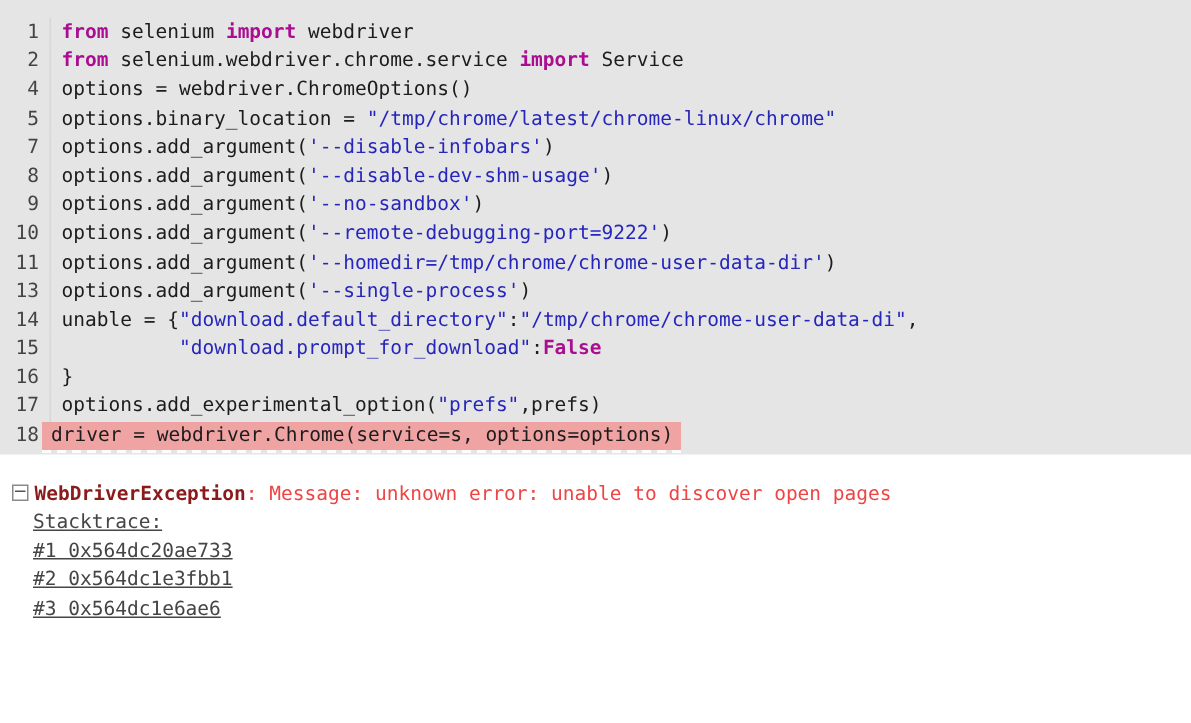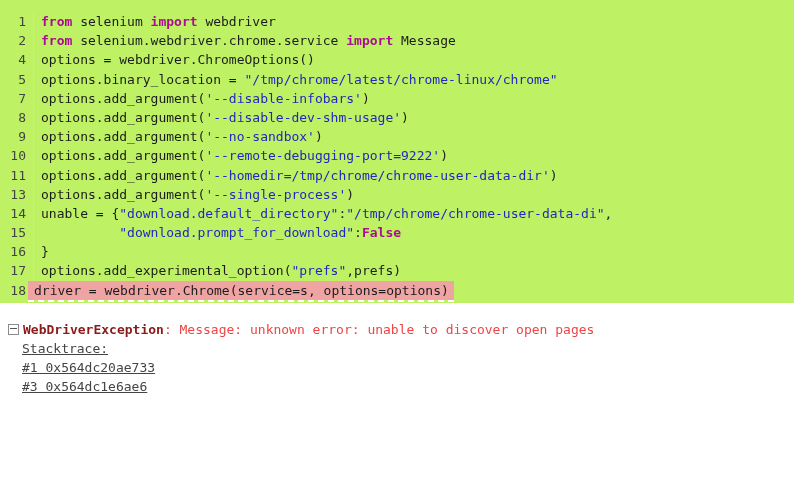--- a/index.html
+++ b/index.html
@@ -2,21 +2,21 @@
 <html><head>
 <meta charset="utf-8">
 <style>
   html,body{margin:0;padding:0;background:#ffffff;}
   body{
     width:794px;height:482px;overflow:hidden;
     font-family:"DejaVu Sans Mono","Liberation Mono",monospace;
     font-size:13px;color:#1c1c1c;
   }
   .cell{
-    background:#bef264;
+    background:#e5e5e5;
     padding:12px 0 3px 0;
     width:794px;
     box-sizing:border-box;
   }
   .line{height:19.2px;line-height:19.2px;white-space:pre;}
   .ln{
     display:inline-block;width:26px;text-align:right;
     padding-right:7px;color:#444444;
     border-right:1px solid #d7d7d7;
     height:19.2px;vertical-align:top;
@@ -48,21 +48,21 @@
   .exc-msg{color:#ef4444;}
   .stack{padding-left:22px;}
   .stack .srow{height:19.2px;line-height:19.2px;white-space:pre;text-decoration:underline;}
 </style>
 </head>
 <body>
 
 <div class="cell">
   <div>
       <div class="line"><span class="ln">1</span><span class="code"><span class="tok-kw">from</span><span class="tok-pl"> selenium </span><span class="tok-kw">import</span><span class="tok-pl"> webdriver</span></span></div>
-      <div class="line"><span class="ln">2</span><span class="code"><span class="tok-kw">from</span><span class="tok-pl"> selenium.webdriver.chrome.service </span><span class="tok-kw">import</span><span class="tok-pl"> Message</span></span></div>
+      <div class="line"><span class="ln">2</span><span class="code"><span class="tok-kw">from</span><span class="tok-pl"> selenium.webdriver.chrome.service </span><span class="tok-kw">import</span><span class="tok-pl"> Service</span></span></div>
       <div class="line"><span class="ln">4</span><span class="code"><span class="tok-pl">options = webdriver.ChromeOptions()</span></span></div>
       <div class="line"><span class="ln">5</span><span class="code"><span class="tok-pl">options.binary_location = </span><span class="tok-str">"/tmp/chrome/latest/chrome-linux/chrome"</span></span></div>
       <div class="line"><span class="ln">7</span><span class="code"><span class="tok-pl">options.add_argument(</span><span class="tok-str">'--disable-infobars'</span><span class="tok-pl">)</span></span></div>
       <div class="line"><span class="ln">8</span><span class="code"><span class="tok-pl">options.add_argument(</span><span class="tok-str">'--disable-dev-shm-usage'</span><span class="tok-pl">)</span></span></div>
       <div class="line"><span class="ln">9</span><span class="code"><span class="tok-pl">options.add_argument(</span><span class="tok-str">'--no-sandbox'</span><span class="tok-pl">)</span></span></div>
       <div class="line"><span class="ln">10</span><span class="code"><span class="tok-pl">options.add_argument(</span><span class="tok-str">'--remote-debugging-port=9222'</span><span class="tok-pl">)</span></span></div>
       <div class="line"><span class="ln">11</span><span class="code"><span class="tok-pl">options.add_argument(</span><span class="tok-str">'--homedir=/tmp/chrome/chrome-user-data-dir'</span><span class="tok-pl">)</span></span></div>
       <div class="line"><span class="ln">13</span><span class="code"><span class="tok-pl">options.add_argument(</span><span class="tok-str">'--single-process'</span><span class="tok-pl">)</span></span></div>
       <div class="line"><span class="ln">14</span><span class="code"><span class="tok-pl">unable = {</span><span class="tok-str">"download.default_directory"</span><span class="tok-pl">:</span><span class="tok-str">"/tmp/chrome/chrome-user-data-di"</span><span class="tok-pl">,</span></span></div>
       <div class="line"><span class="ln">15</span><span class="code"><span class="tok-pl">          </span><span class="tok-str">"download.prompt_for_download"</span><span class="tok-pl">:</span><span class="tok-kw">False</span></span></div>
@@ -71,16 +71,17 @@
       <div class="line"><span class="ln">18</span><span class="code hl"><span class="tok-pl">driver = webdriver.Chrome(service=s, options=options)</span></span></div>
     </div>
 </div>
 
 <div class="output">
   <div class="exc-row"><span class="collapse-box"></span><span class="exc-name">WebDriverException</span><span class="exc-msg">: Message: unknown error: unable to discover open pages</span></div>
   <div class="stack">
     <div class="srow">Stacktrace:</div>
     <div>
         <div class="srow">#1 0x564dc20ae733</div>
+        <div class="srow">#2 0x564dc1e3fbb1</div>
         <div class="srow">#3 0x564dc1e6ae6</div>
       </div>
   </div>
 </div>
 
 </body></html>

